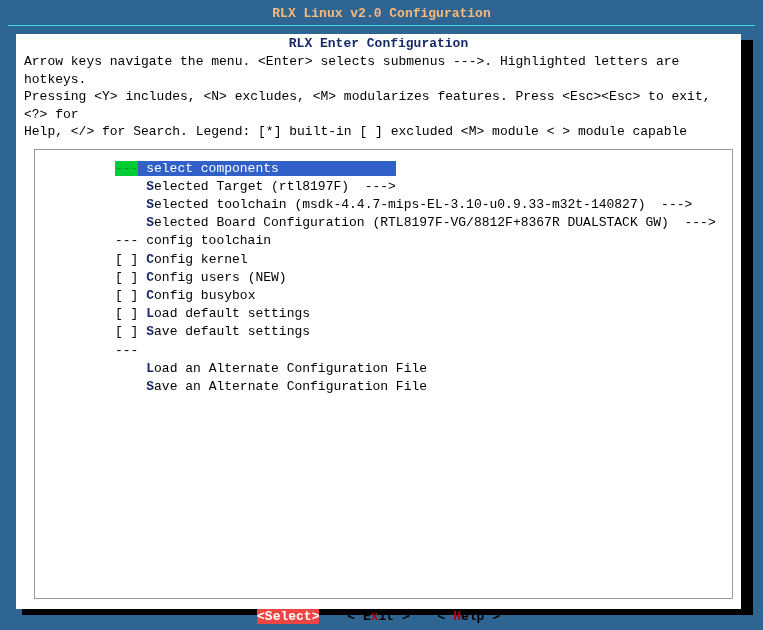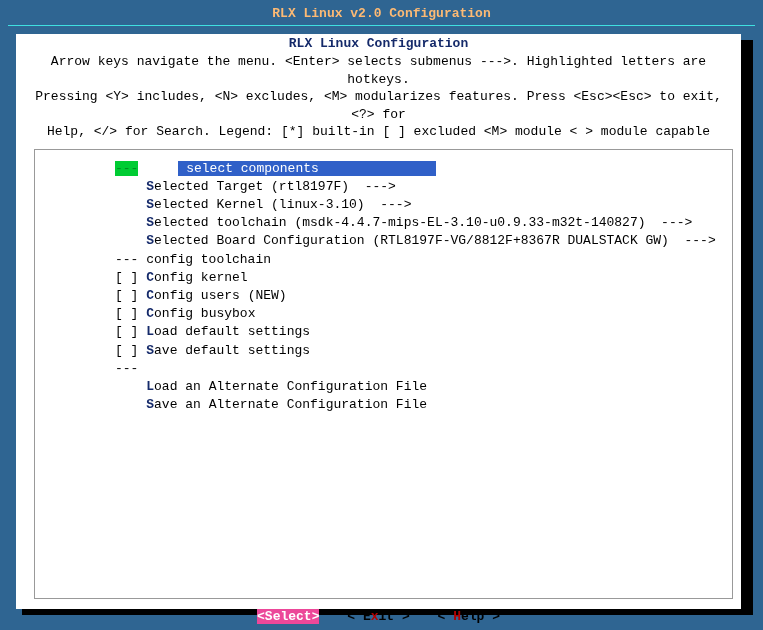--- a/index.html
+++ b/index.html
@@ -46,21 +46,20 @@
     .panel-title {
       text-align: center;
       color: #152a6a;
       font-weight: bold;
       padding-top: 2px;
     }
     .help-text {
       color: #000;
       padding: 2px 8px 6px 8px;
       line-height: 1.35;
-      text-align: center;
     }
     .inner-box {
       margin: 2px 8px 0 18px;
       border: 1px solid #999;
       height: 450px;
       padding: 10px 4px 4px 4px;
       position: relative;
     }
     .menu {
       font-family: "Courier New", monospace;
@@ -69,65 +68,63 @@
     .row {
       white-space: pre;
       padding-left: 76px;
     }
     .prefix { display: inline; }
     .hot { color: #152a6a; font-weight: bold; }
     .sel-row {
       display: inline;
       background: #3060c8;
       color: #fff;
-      margin-left: 40px;
     }
     .sel-marker {
       background: #00cc33;
       color: #008a22;
       display: inline;
     }
     .buttons {
       text-align: center;
       margin-top: 10px;
       font-weight: bold;
     }
     .btn {
       display: inline-block;
       margin: 0 10px;
       color: #000;
     }
     .btn .bh { color: #b00000; }
     .btn-sel {
-      background: #ec4899;
+      background: #ef4444;
       color: #fff;
     }
     .btn-sel .bh { color: #fff; }
   </style>
 </head>
 <body>
 
 <div class="window">
   <div class="title-bar">RLX Linux v2.0 Configuration</div>
 
   <div class="shadow-wrap">
     <div class="shadow"></div>
     <div class="panel">
-      <div class="panel-title">RLX Linux Configuration</div>
+      <div class="panel-title">RLX Enter Configuration</div>
       <div class="help-text">
         <div>Arrow keys navigate the menu.  &lt;Enter&gt; selects submenus ---&gt;.  Highlighted letters are hotkeys.</div>
         <div>Pressing &lt;Y&gt; includes, &lt;N&gt; excludes, &lt;M&gt; modularizes features.  Press &lt;Esc&gt;&lt;Esc&gt; to exit, &lt;?&gt; for</div>
         <div>Help, &lt;/&gt; for Search.  Legend: [*] built-in  [ ] excluded  &lt;M&gt; module  &lt; &gt; module capable</div>
       </div>
 
       <div class="inner-box">
         <div class="menu" id="menu">
             <div class="row"><span class="sel-marker">---</span><span class="sel-row"> select components               </span></div>
             <div class="row"><span class="prefix">    </span><span class="hot">S</span><span>elected Target (rtl8197F)  ---&gt;</span></div>
-            <div class="row"><span class="prefix">    </span><span class="hot">S</span><span>elected Kernel (linux-3.10)  ---&gt;</span></div>
             <div class="row"><span class="prefix">    </span><span class="hot">S</span><span>elected toolchain (msdk-4.4.7-mips-EL-3.10-u0.9.33-m32t-140827)  ---&gt;</span></div>
             <div class="row"><span class="prefix">    </span><span class="hot">S</span><span>elected Board Configuration (RTL8197F-VG/8812F+8367R DUALSTACK GW)  ---&gt;</span></div>
             <div class="row"><span class="prefix">--- config toolchain</span><span></span></div>
             <div class="row"><span class="prefix">[ ] </span><span class="hot">C</span><span>onfig kernel</span></div>
             <div class="row"><span class="prefix">[ ] </span><span class="hot">C</span><span>onfig users (NEW)</span></div>
             <div class="row"><span class="prefix">[ ] </span><span class="hot">C</span><span>onfig busybox</span></div>
             <div class="row"><span class="prefix">[ ] </span><span class="hot">L</span><span>oad default settings</span></div>
             <div class="row"><span class="prefix">[ ] </span><span class="hot">S</span><span>ave default settings</span></div>
             <div class="row"><span class="prefix">---</span><span></span></div>
             <div class="row"><span class="prefix">    </span><span class="hot">L</span><span>oad an Alternate Configuration File</span></div>

